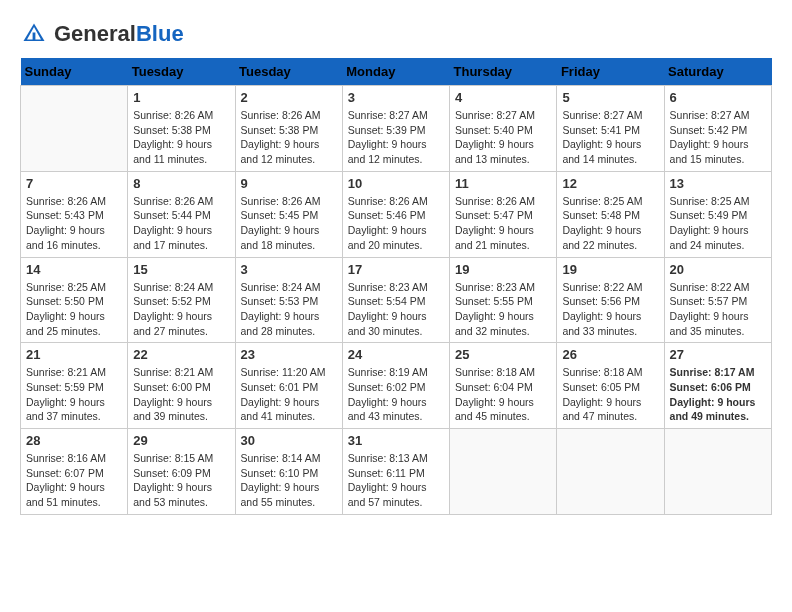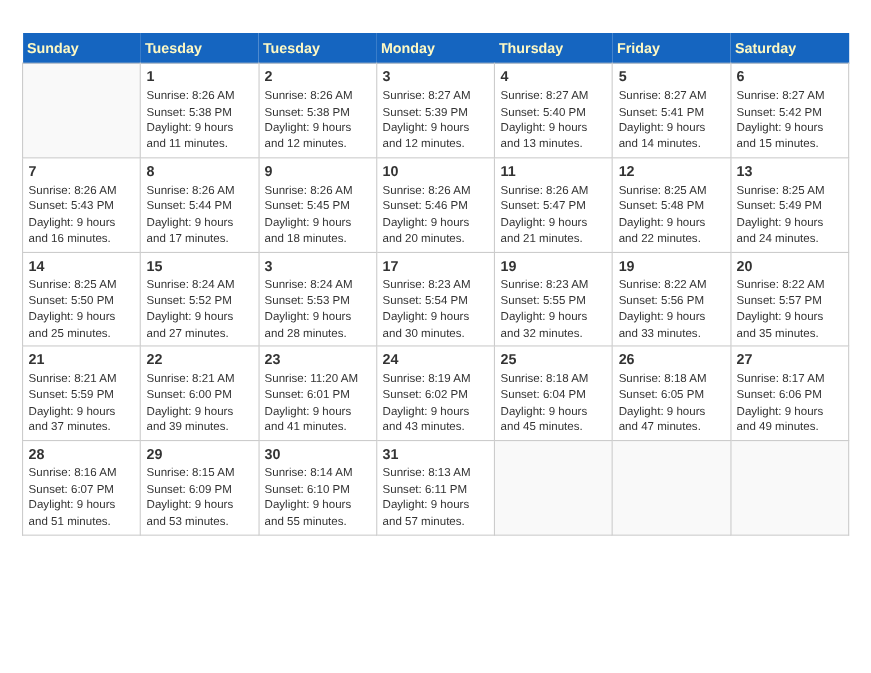--- a/index.html
+++ b/index.html
@@ -44,21 +44,21 @@
       font-size: 16px;
       color: #555;
     }
     table {
       width: 100%;
       border-collapse: collapse;
       font-size: 11px;
     }
     thead tr th {
       background: #1565c0;
-      color: #fef9c3;
+      color: #000000;
       padding: 6px 4px;
       text-align: left;
       font-size: 13px;
       font-weight: bold;
     }
     tbody tr td {
       border: 1px solid #ccc;
       vertical-align: top;
       padding: 4px 5px;
       width: 108px;
@@ -77,20 +77,31 @@
     .day-info {
       font-size: 10.5px;
       line-height: 1.4;
       color: #333;
     }
   </style>
 </head>
 <body>
 
 <div class="header">
+  <div class="logo">
+    <svg class="logo-icon" viewBox="0 0 40 40">
+      <polygon points="20,5 35,30 5,30" fill="#1565c0"></polygon>
+      <polygon points="20,10 30,28 22,28 22,18 18,18 18,28 10,28" fill="#fff"></polygon>
+    </svg>
+    <div>
+      <div class="logo-text">
+        <span class="logo-general">General</span><span class="logo-blue">Blue</span>
+      </div>
+    </div>
+  </div>
 </div>
 
 <table>
   <thead>
     <tr id="header-row">
     <th>Sunday</th>
         <th>Tuesday</th>
         <th>Tuesday</th>
         <th>Monday</th>
         <th>Thursday</th>
@@ -284,21 +295,21 @@
         </td>
         <td>
           <span class="day-num">26</span>
           <div class="day-info" style="white-space: pre-line;">Sunrise: 8:18 AM
 Sunset: 6:05 PM
 Daylight: 9 hours
 and 47 minutes.</div>
         </td>
         <td>
           <span class="day-num">27</span>
-          <div class="day-info" style="white-space: pre-line;">Sunrise: 8:17 AM
+          <div class="day-info" style="white-space: pre-line; font-weight: bold;">Sunrise: 8:17 AM
 Sunset: 6:06 PM
 Daylight: 9 hours
 and 49 minutes.</div>
         </td>
       </tr>
       <tr>
         <td>
           <span class="day-num">28</span>
           <div class="day-info" style="white-space: pre-line;">Sunrise: 8:16 AM
 Sunset: 6:07 PM

